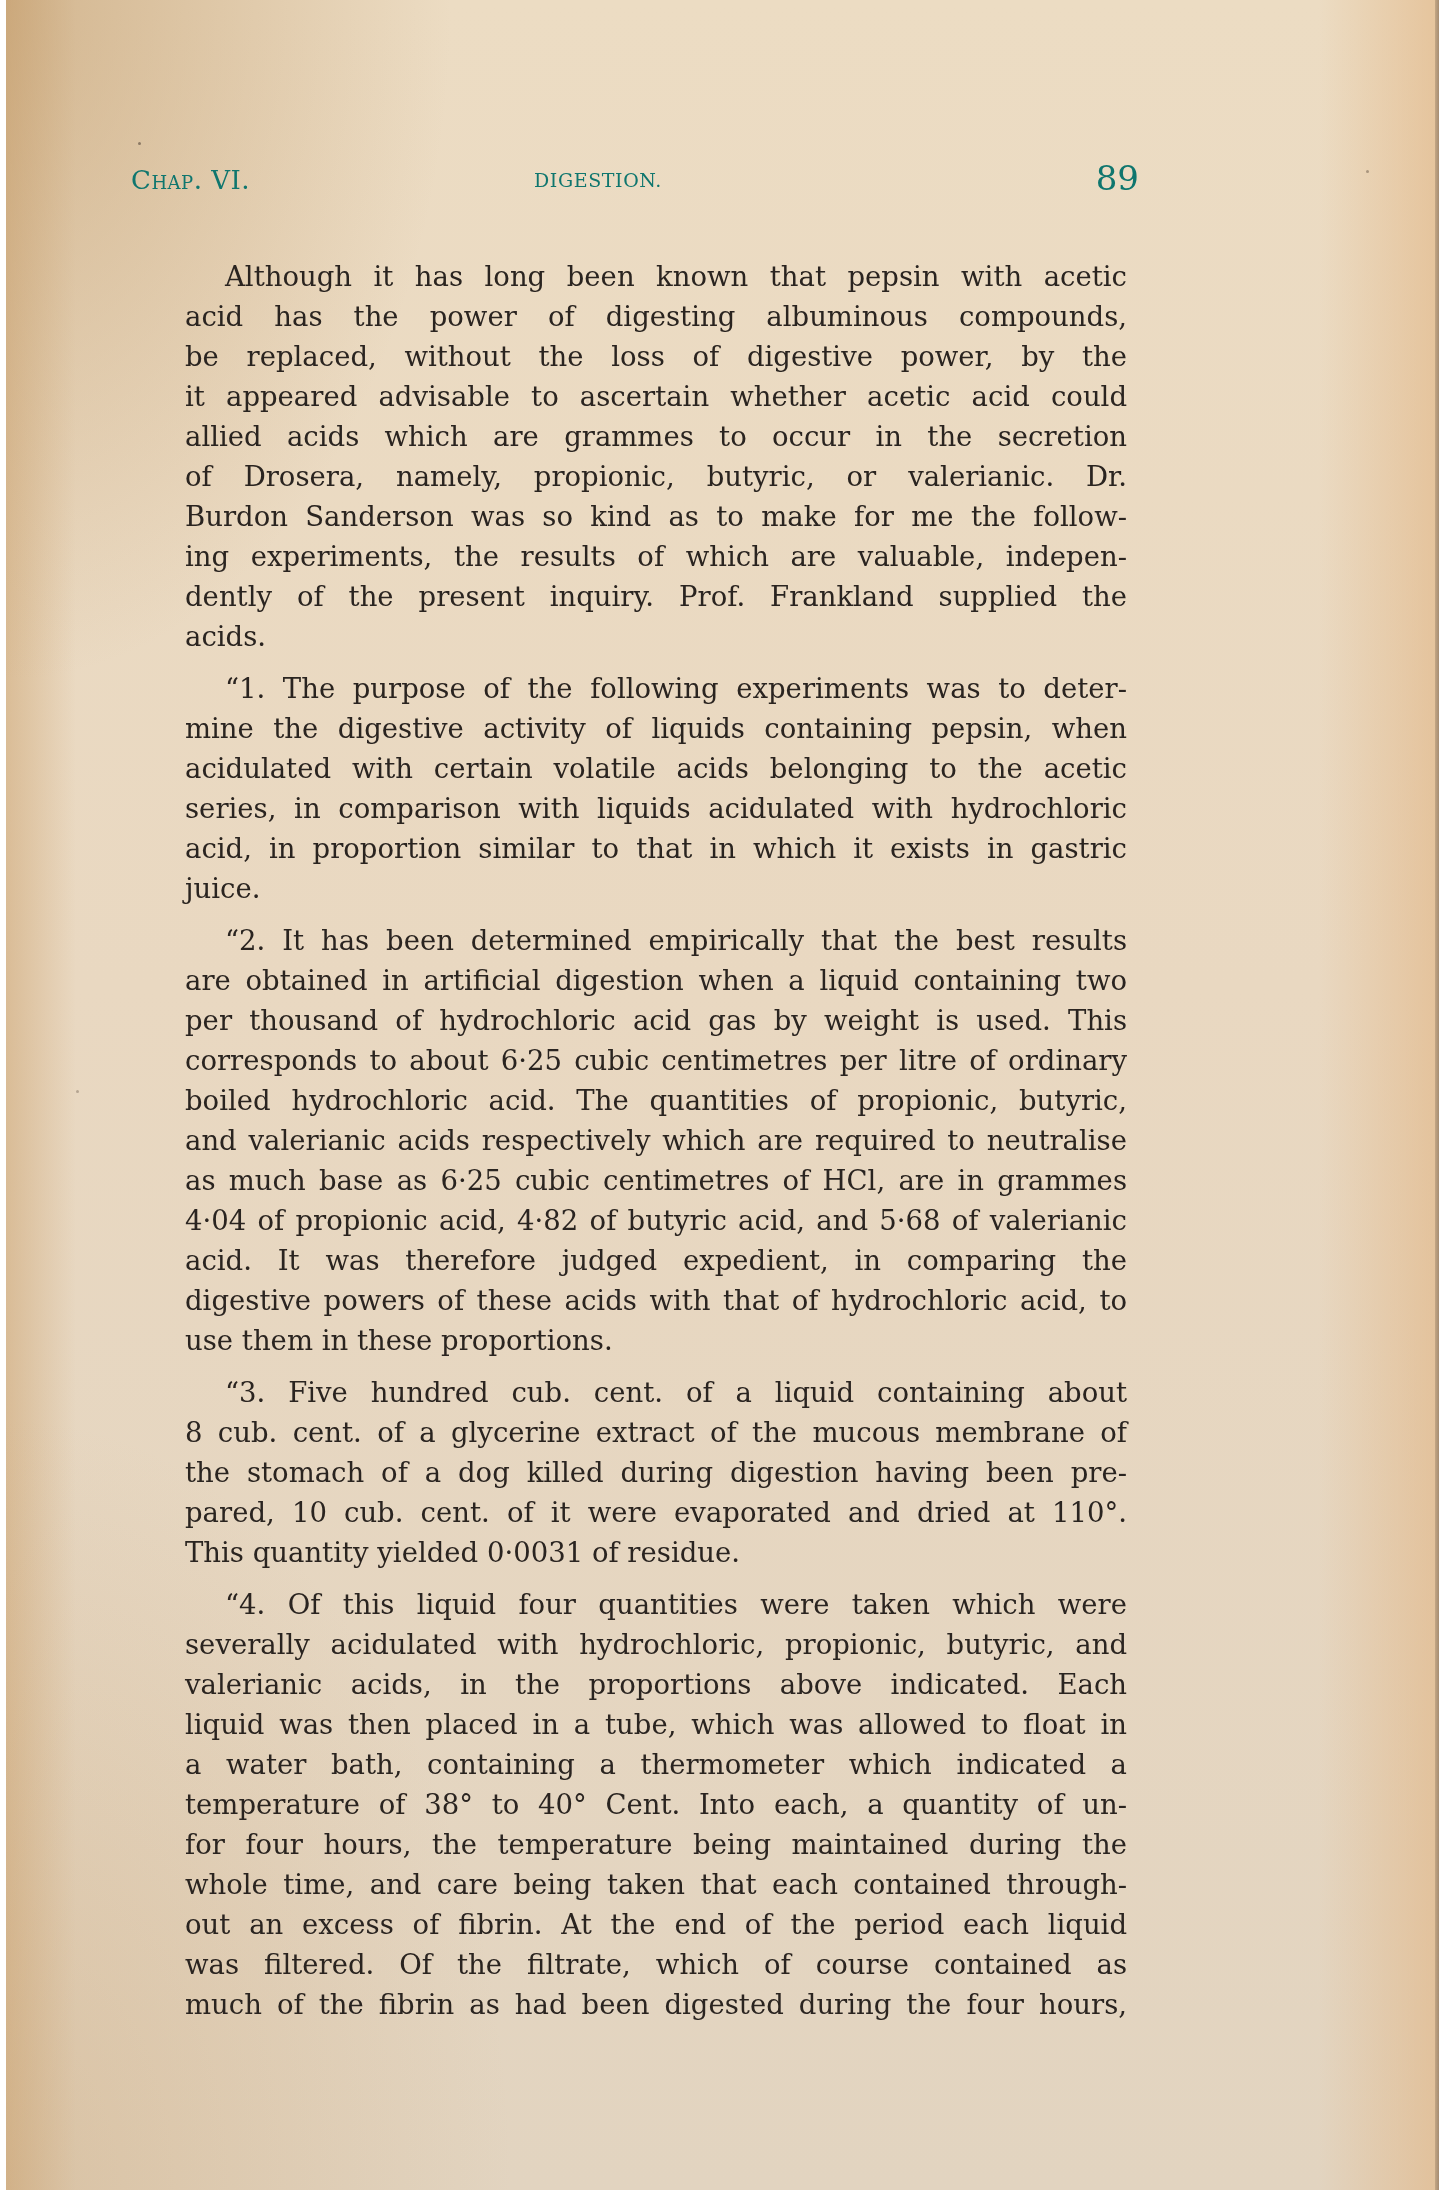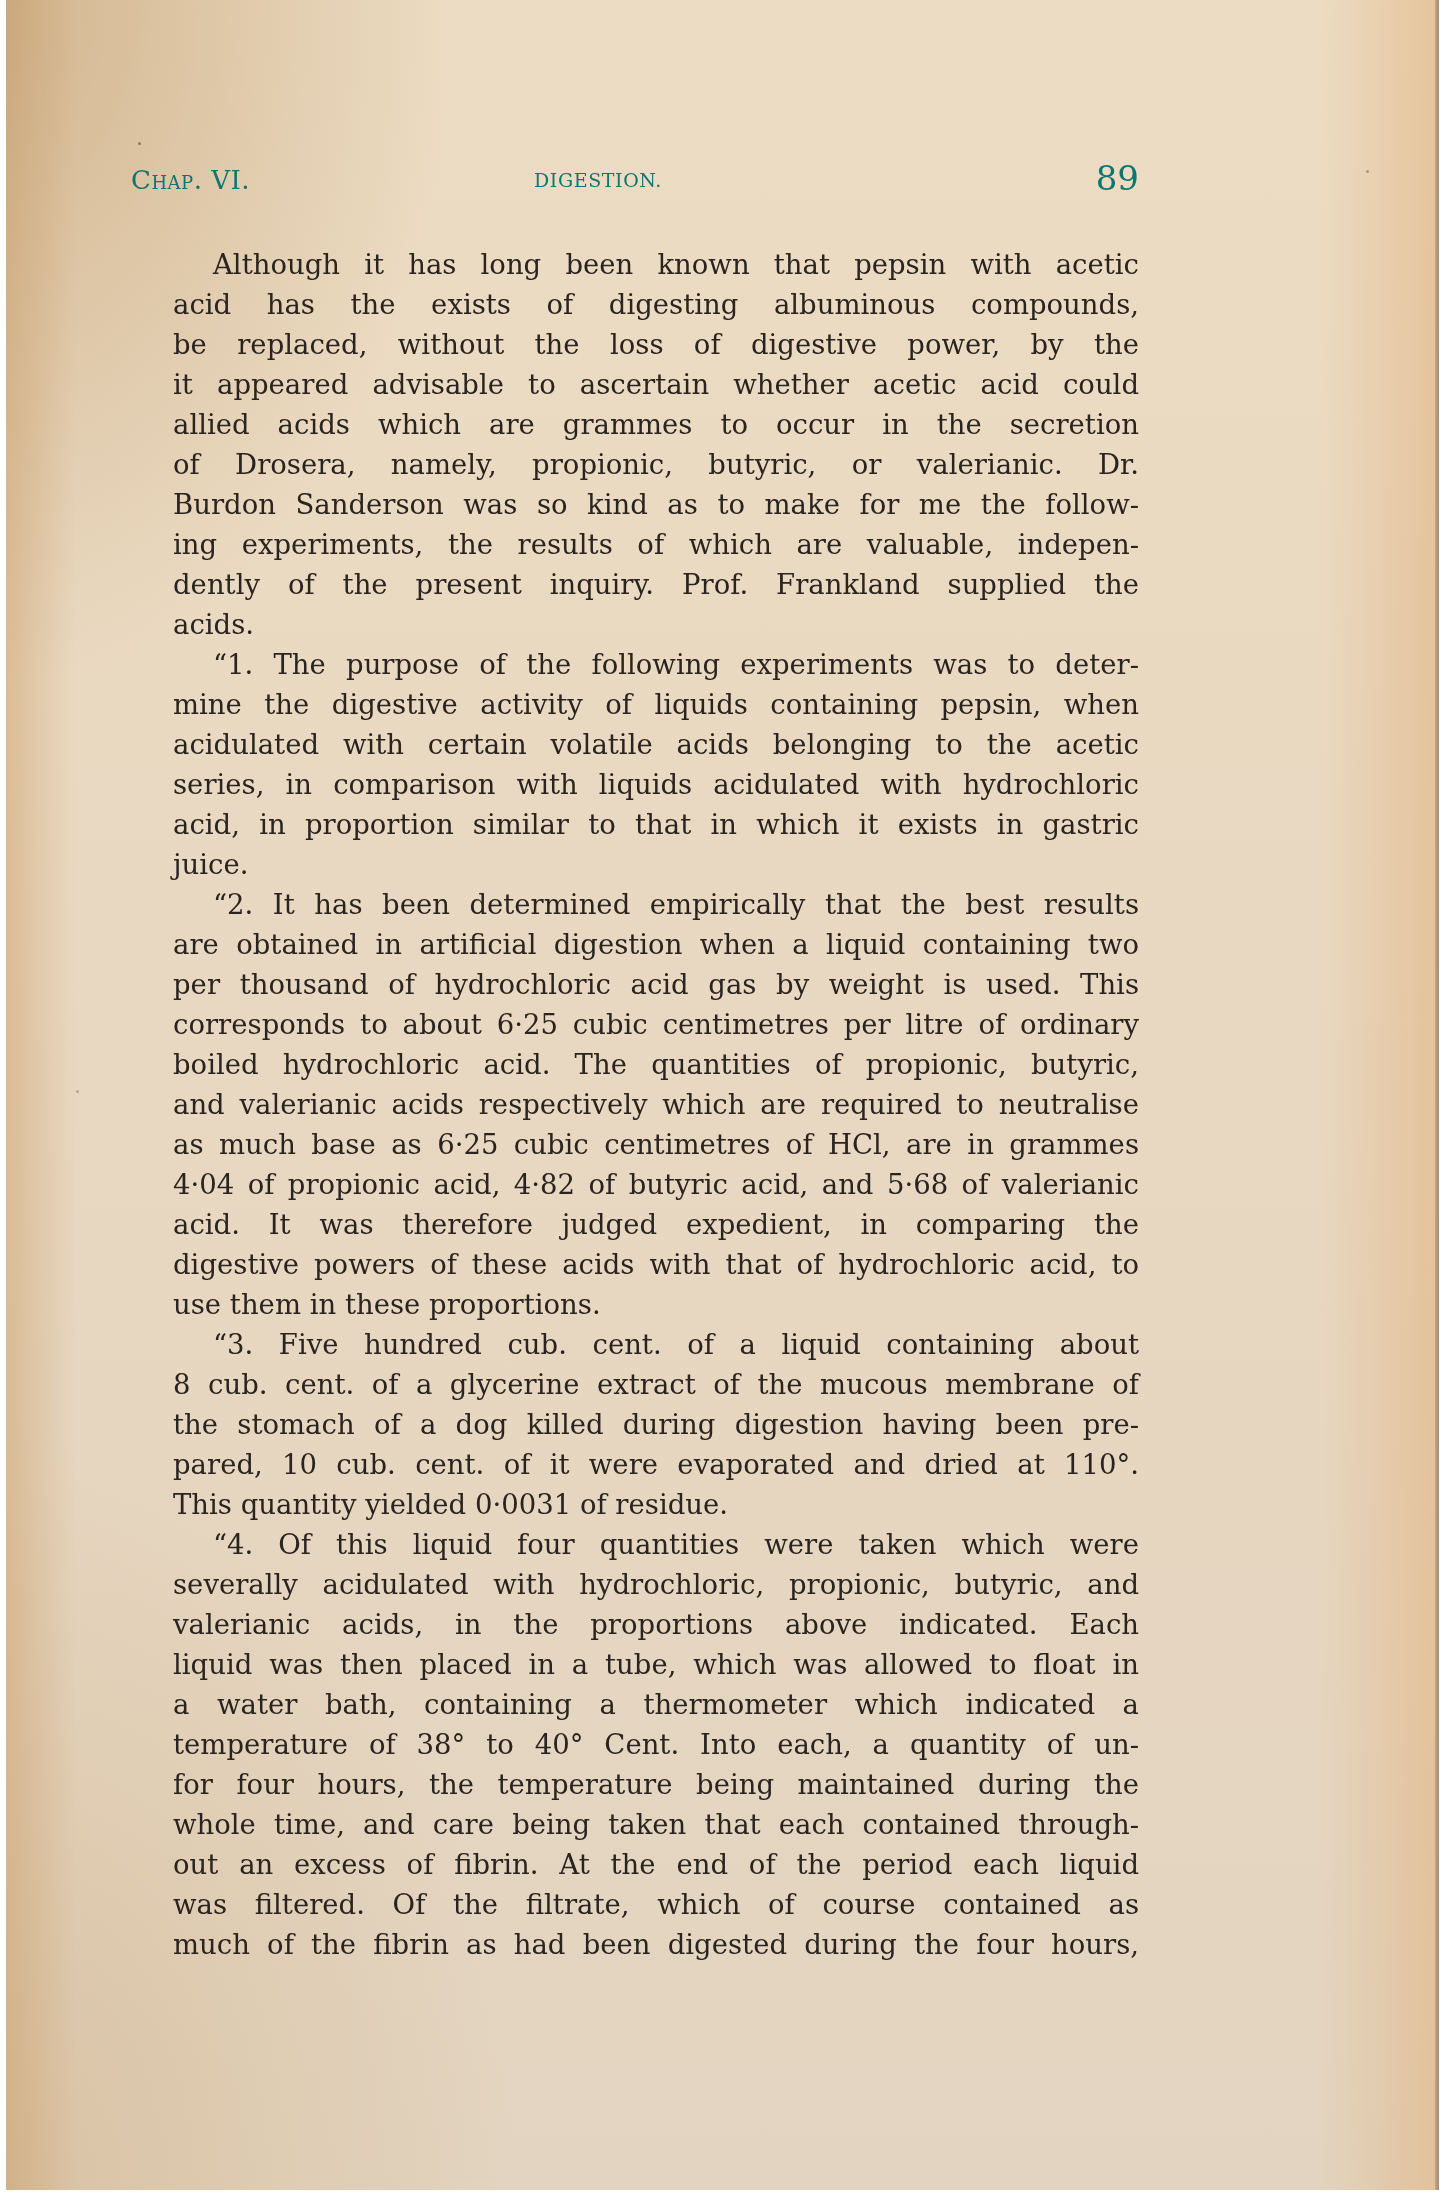--- a/index.html
+++ b/index.html
@@ -73,21 +73,21 @@
     top: 244px;
     left: 131px;
     width: 1008px;
     color: #2a2420;
     font-size: 27.5px;
     line-height: 40px;
     text-align: justify;
     hyphens: none;
   }
   .para {
-    margin: 0;
+    margin: 12px;
     text-indent: 42px;
     text-align: justify;
   }
   .line {
     display: block;
     text-align: justify;
     text-align-last: justify;
     white-space: nowrap;
     height: 40px;
     overflow: visible;
@@ -120,21 +120,21 @@
 
 <div class="running-head">
   <span class="rh-chap">Chap. VI.</span>
   <span class="rh-title">DIGESTION.</span>
   <span class="rh-page">89</span>
 </div>
 
 <div class="body-text">
   <div class="para">
     <span class="line first">Although it has long been known that pepsin with acetic</span>
-    <span class="line">acid has the exists of digesting albuminous compounds,</span>
+    <span class="line">acid has the power of digesting albuminous compounds,</span>
     <span class="line">be replaced, without the loss of digestive power, by the</span>
     <span class="line">it appeared advisable to ascertain whether acetic acid could</span>
     <span class="line">allied acids which are grammes to occur in the secretion</span>
     <span class="line">of Drosera, namely, propionic, butyric, or valerianic. Dr.</span>
     <span class="line">Burdon Sanderson was so kind as to make for me the follow-</span>
     <span class="line">ing experiments, the results of which are valuable, indepen-</span>
     <span class="line">dently of the present inquiry. Prof. Frankland supplied the</span>
     <span class="line last">acids.</span>
   </div>
 

